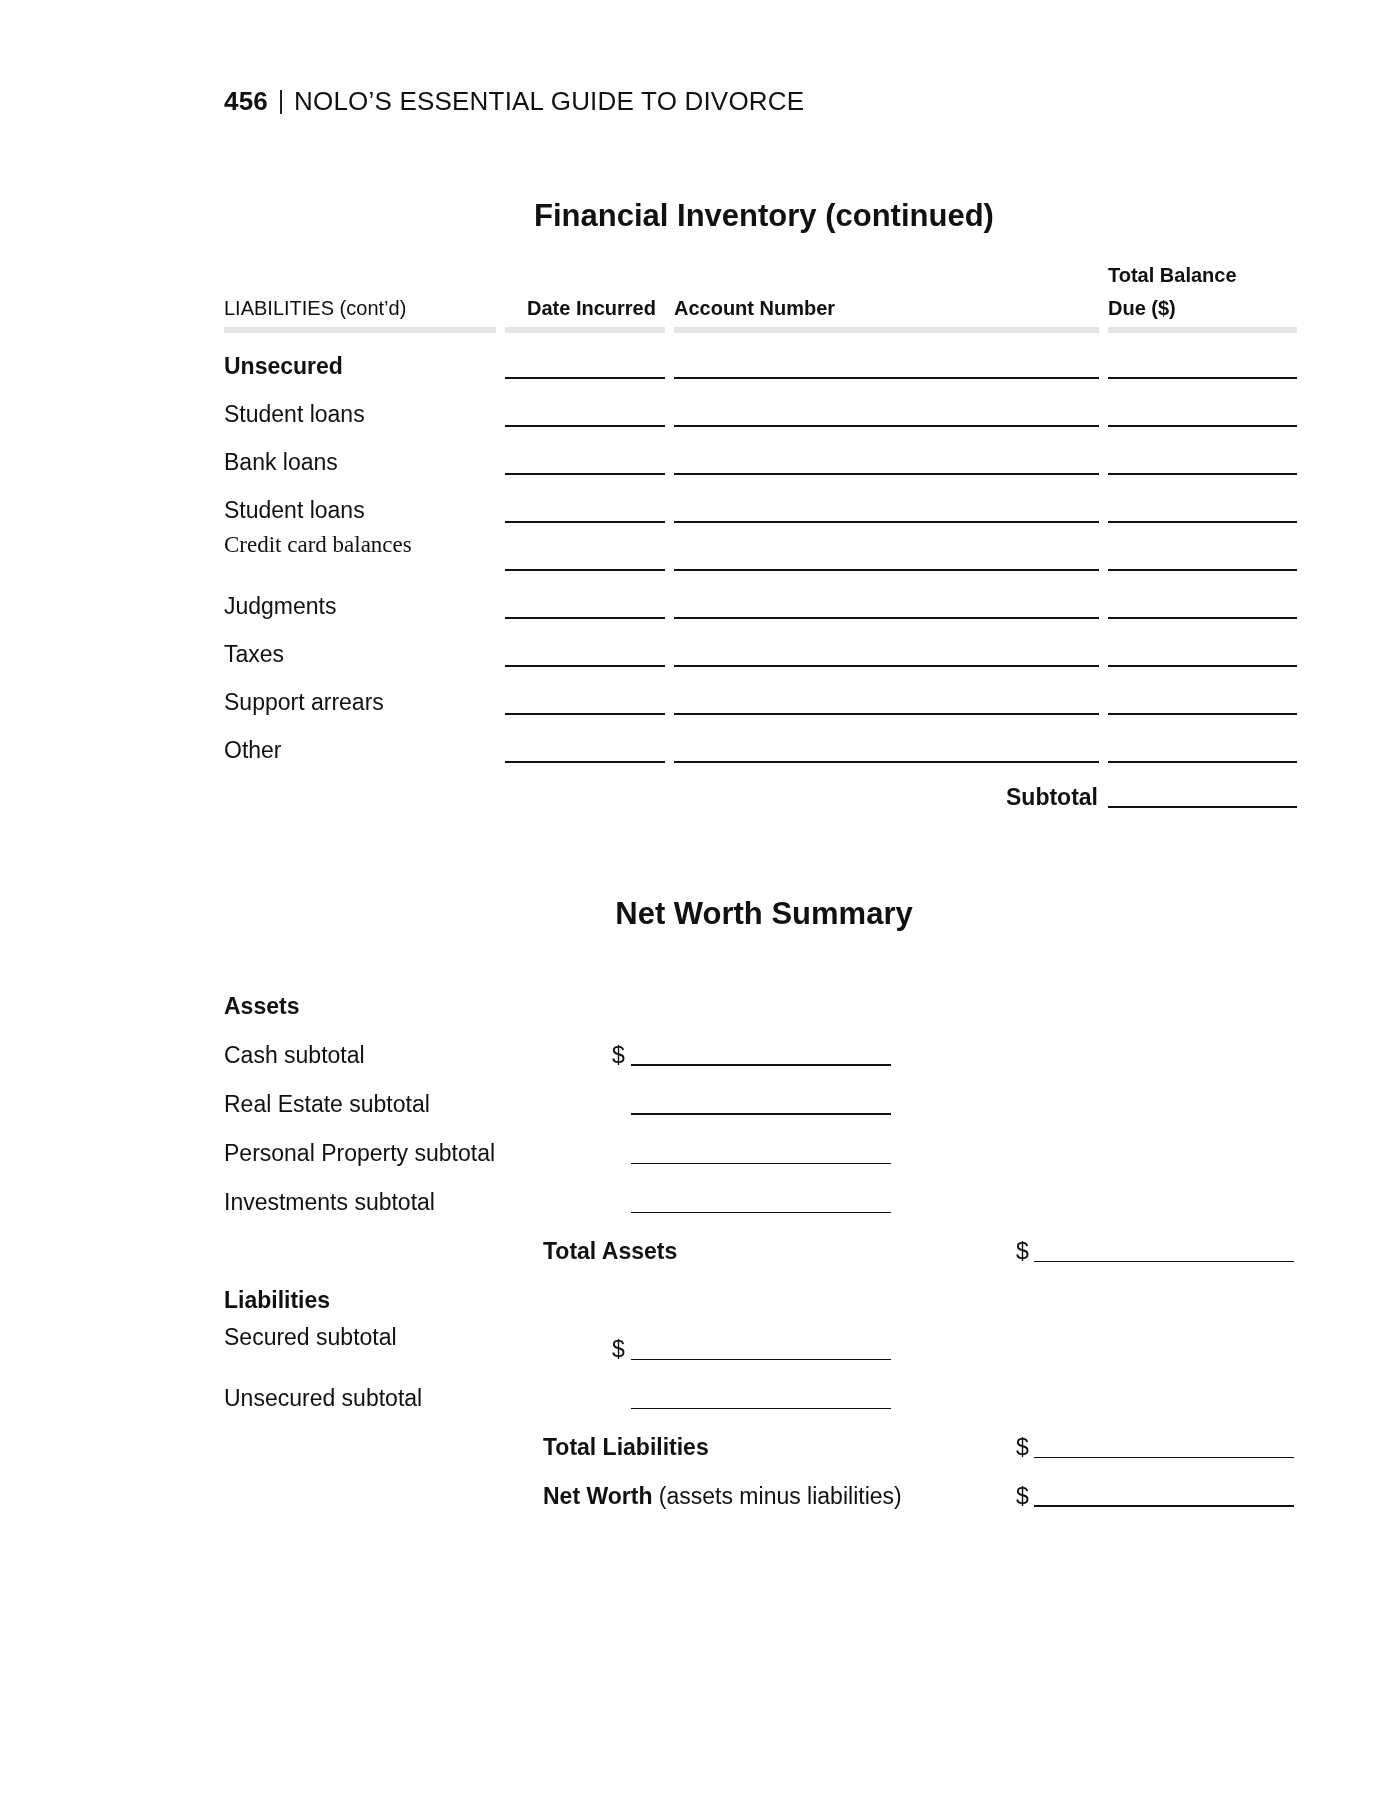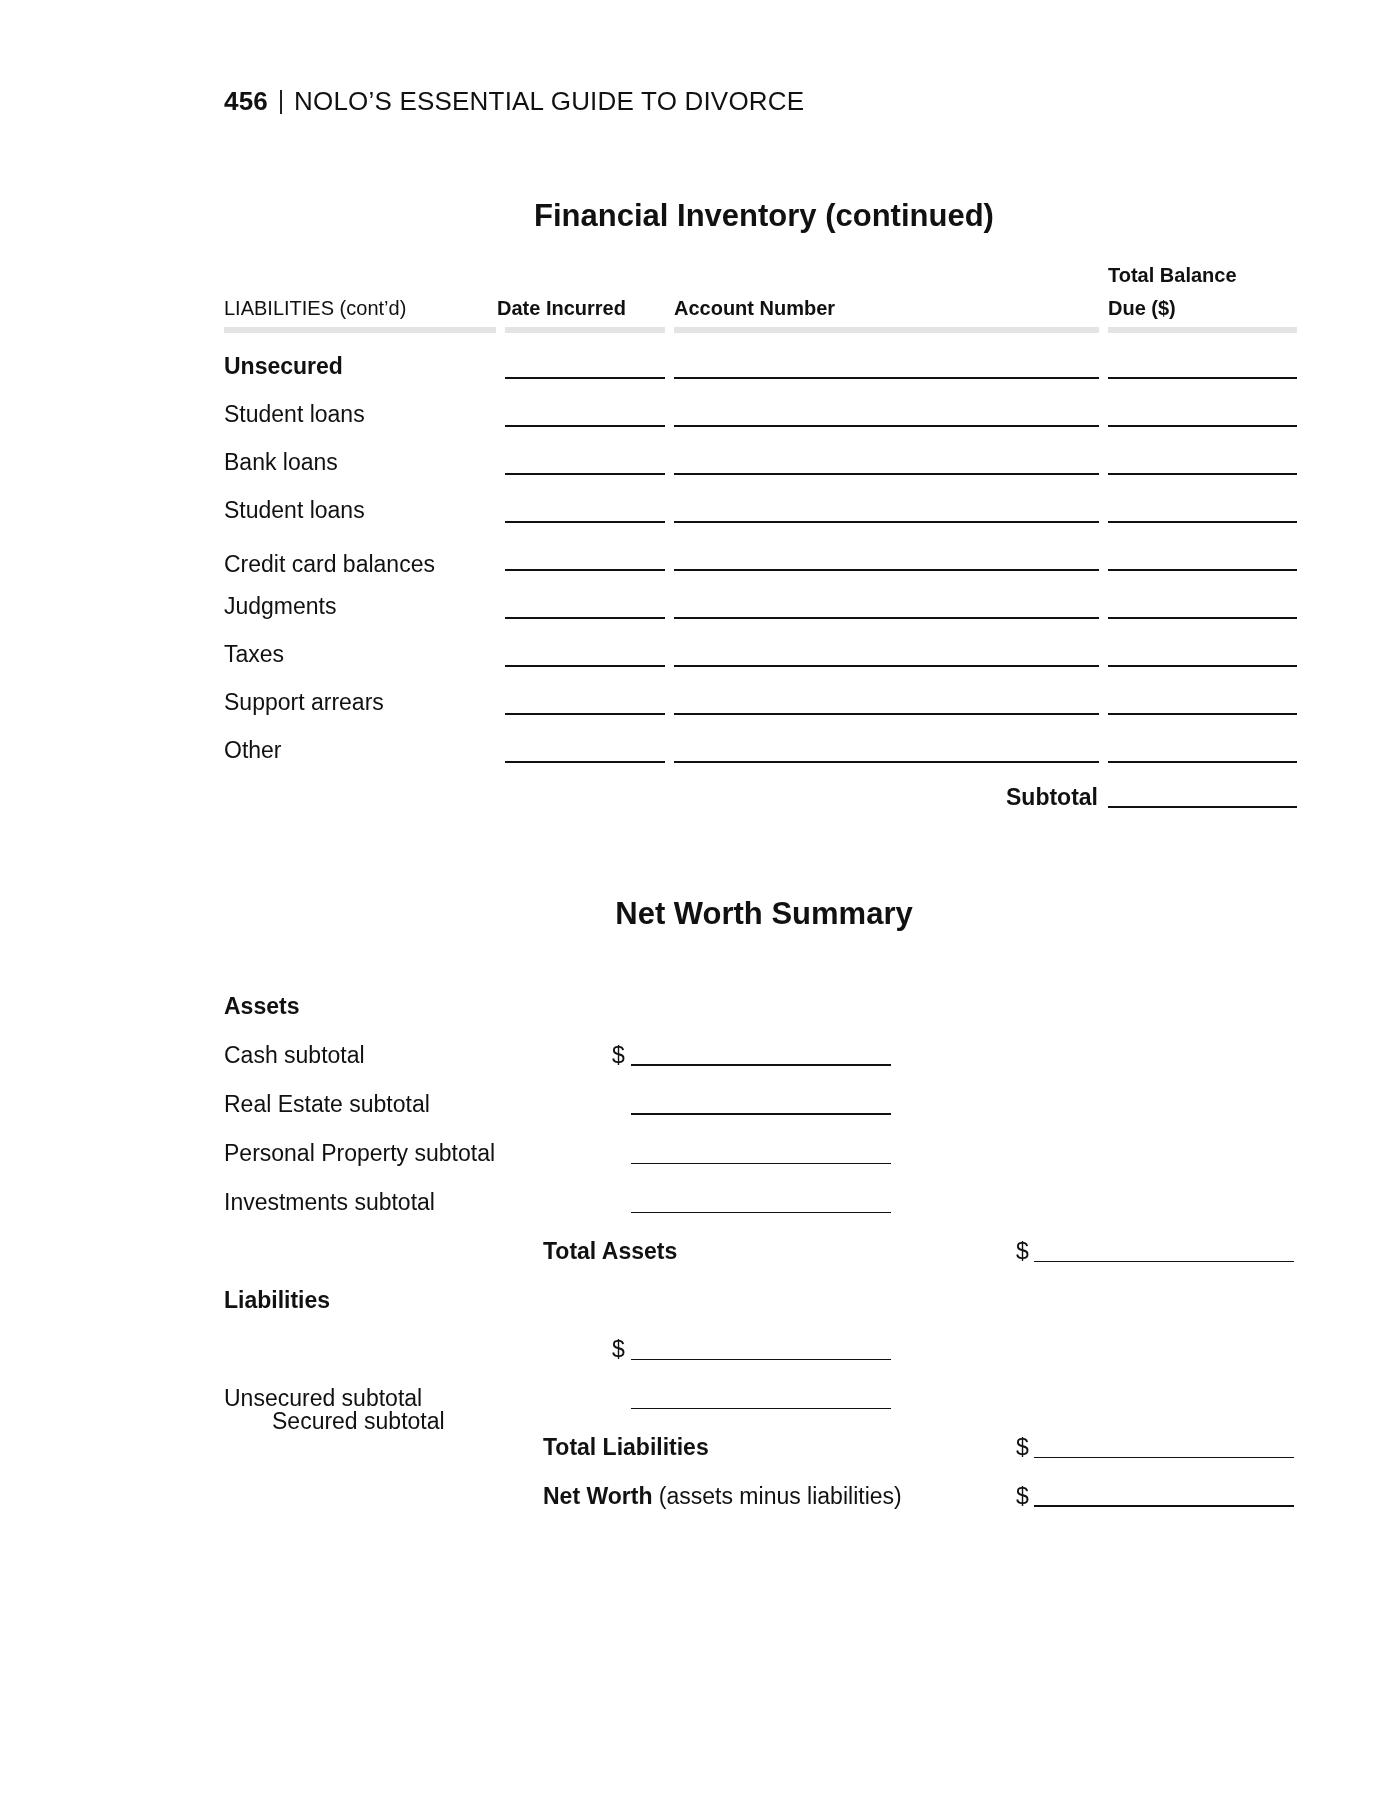--- a/index.html
+++ b/index.html
@@ -24,21 +24,21 @@
 </head>
 <body>
 
 <div class="abs running-head">
   <span class="pg">456</span><span class="sep"></span><span>NOLO’S ESSENTIAL GUIDE TO DIVORCE</span>
 </div>
 
 <div class="abs title" style="top:198px;">Financial Inventory (continued)</div>
 
 <div class="abs colhead regular" style="left:224px; top:292px;text-align:center;">LIABILITIES (cont’d)</div>
-<div class="abs colhead" style="left:497px; top:292px;text-align:center;">Date Incurred</div>
+<div class="abs colhead" style="left:527px; top:292px;text-align:center;">Date Incurred</div>
 <div class="abs colhead" style="left:674px; top:292px;">Account Number</div>
 <div class="abs colhead" style="left:1108px; top:259px;">
   <div>Total Balance</div>
   <div>Due ($)</div>
 </div>
 
 <div class="abs hrule" style="left:224px; width:272px; top:327px;"></div>
 <div class="abs hrule" style="left:505px; width:160px; top:327px;"></div>
 <div class="abs hrule" style="left:674px; width:425px; top:327px;"></div>
 <div class="abs hrule" style="left:1108px; width:189px; top:327px;"></div>
@@ -53,21 +53,21 @@
     <div class="abs blank" style="left: 674px; width: 425px; top: 425px;"></div>
     <div class="abs blank" style="left: 1108px; width: 189px; top: 425px;"></div>
     <div class="abs row-label" style="top: 449px;">Bank loans</div>
     <div class="abs blank" style="left: 505px; width: 160px; top: 473px;"></div>
     <div class="abs blank" style="left: 674px; width: 425px; top: 473px;"></div>
     <div class="abs blank" style="left: 1108px; width: 189px; top: 473px;"></div>
     <div class="abs row-label" style="top: 497px;">Student loans</div>
     <div class="abs blank" style="left: 505px; width: 160px; top: 521px;"></div>
     <div class="abs blank" style="left: 674px; width: 425px; top: 521px;"></div>
     <div class="abs blank" style="left: 1108px; width: 189px; top: 521px;"></div>
-    <div class="abs row-label" style="top: 551px;">Credit card balances</div>
+    <div class="abs row-label" style="top: 532px; font-family: Liberation Serif, serif;">Credit card balances</div>
     <div class="abs blank" style="left: 505px; width: 160px; top: 569px;"></div>
     <div class="abs blank" style="left: 674px; width: 425px; top: 569px;"></div>
     <div class="abs blank" style="left: 1108px; width: 189px; top: 569px;"></div>
     <div class="abs row-label" style="top: 593px;">Judgments</div>
     <div class="abs blank" style="left: 505px; width: 160px; top: 617px;"></div>
     <div class="abs blank" style="left: 674px; width: 425px; top: 617px;"></div>
     <div class="abs blank" style="left: 1108px; width: 189px; top: 617px;"></div>
     <div class="abs row-label" style="top: 641px;">Taxes</div>
     <div class="abs blank" style="left: 505px; width: 160px; top: 665px;"></div>
     <div class="abs blank" style="left: 674px; width: 425px; top: 665px;"></div>
@@ -101,21 +101,21 @@
 
 <div class="abs row-label" style="top:1189px;">Investments subtotal</div>
 <div class="abs blank thin" style="left:631px; width:260px; top:1212px;"></div>
 
 <div class="abs row-label bold" style="left:543px; top:1238px;">Total Assets</div>
 <div class="abs dollar" style="left:1016px; top:1238px;">$</div>
 <div class="abs blank thin" style="left:1034px; width:260px; top:1261px;"></div>
 
 <div class="abs row-label bold" style="top:1287px;">Liabilities</div>
 
-<div class="abs row-label" style="top:1408px;margin-left:48px;">Secured subtotal</div>
+<div class="abs row-label" style="top:1324px;">Secured subtotal</div>
 <div class="abs dollar" style="left:612px; top:1336px;">$</div>
 <div class="abs blank thin" style="left:631px; width:260px; top:1359px;"></div>
 
 <div class="abs row-label" style="top:1385px;">Unsecured subtotal</div>
 <div class="abs blank thin" style="left:631px; width:260px; top:1408px;"></div>
 
 <div class="abs row-label bold" style="left:543px; top:1434px;">Total Liabilities</div>
 <div class="abs dollar" style="left:1016px; top:1434px;">$</div>
 <div class="abs blank thin" style="left:1034px; width:260px; top:1457px;"></div>
 

